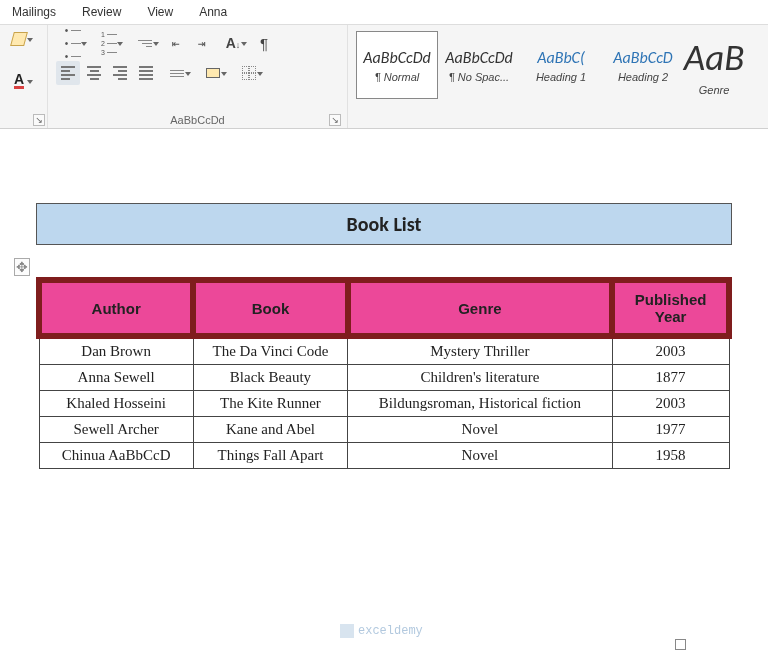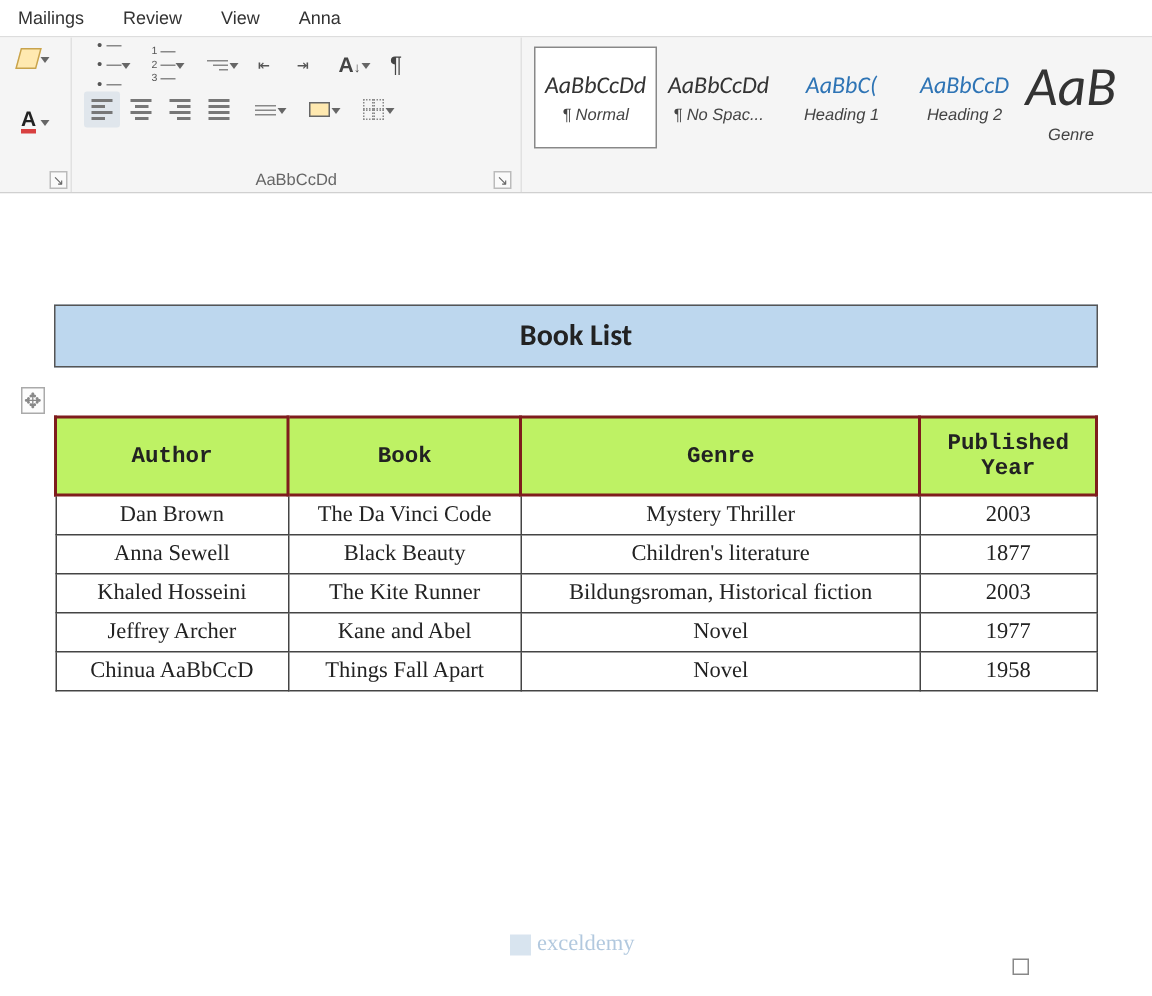--- a/index.html
+++ b/index.html
@@ -201,23 +201,23 @@
     margin: 0 0 32px 0;
   }
   table.book {
     width: 100%;
     border-collapse: collapse;
     font-family: 'Times New Roman', serif;
     font-size: 15px;
     color:#222;
   }
   table.book th {
-    background:#bef264;
-    border:2px solid #7f1d1d;
-    font-family: Liberation Mono, monospace;
+    background:#ec4899;
+    border:6px solid #7f1d1d;
+    font-family: Liberation Sans, sans-serif;
     font-weight:bold;
     font-size: 15px;
     padding: 8px 6px;
     color:#222;
   }
   table.book td {
     border:1px solid #444;
     text-align:center;
     padding: 4px 6px;
     vertical-align: middle;
@@ -225,23 +225,23 @@
   .col-author { width: 140px; }
   .col-book   { width: 140px; }
   .col-genre  { width: 240px; }
   .col-year   { width: 106px; }
 
   .watermark {
     position:absolute;
     left: 340px;
     bottom: 26px;
     color:#7fa5c9;
-    font-size: 15px;
+    font-size: 12px;
     opacity: 0.6;
-    font-family: Liberation Serif, serif;
+    font-family: Liberation Mono, monospace;
     display:flex;
     align-items:center;
     gap:4px;
     pointer-events:none;
   }
   .watermark .box {
     width:14px; height:14px; background:#7fa5c9; opacity:.5;
   }
 </style>
 </head>
@@ -418,21 +418,21 @@
             <td>Children's literature</td>
             <td>1877</td>
           </tr>
           <tr>
             <td>Khaled Hosseini</td>
             <td>The Kite Runner</td>
             <td>Bildungsroman, Historical fiction</td>
             <td>2003</td>
           </tr>
           <tr>
-            <td>Jeffrey Archer</td>
+            <td>Sewell Archer</td>
             <td>Kane and Abel</td>
             <td>Novel</td>
             <td>1977</td>
           </tr>
           <tr>
             <td>Chinua AaBbCcD</td>
             <td>Things Fall Apart</td>
             <td>Novel</td>
             <td>1958</td>
           </tr>

